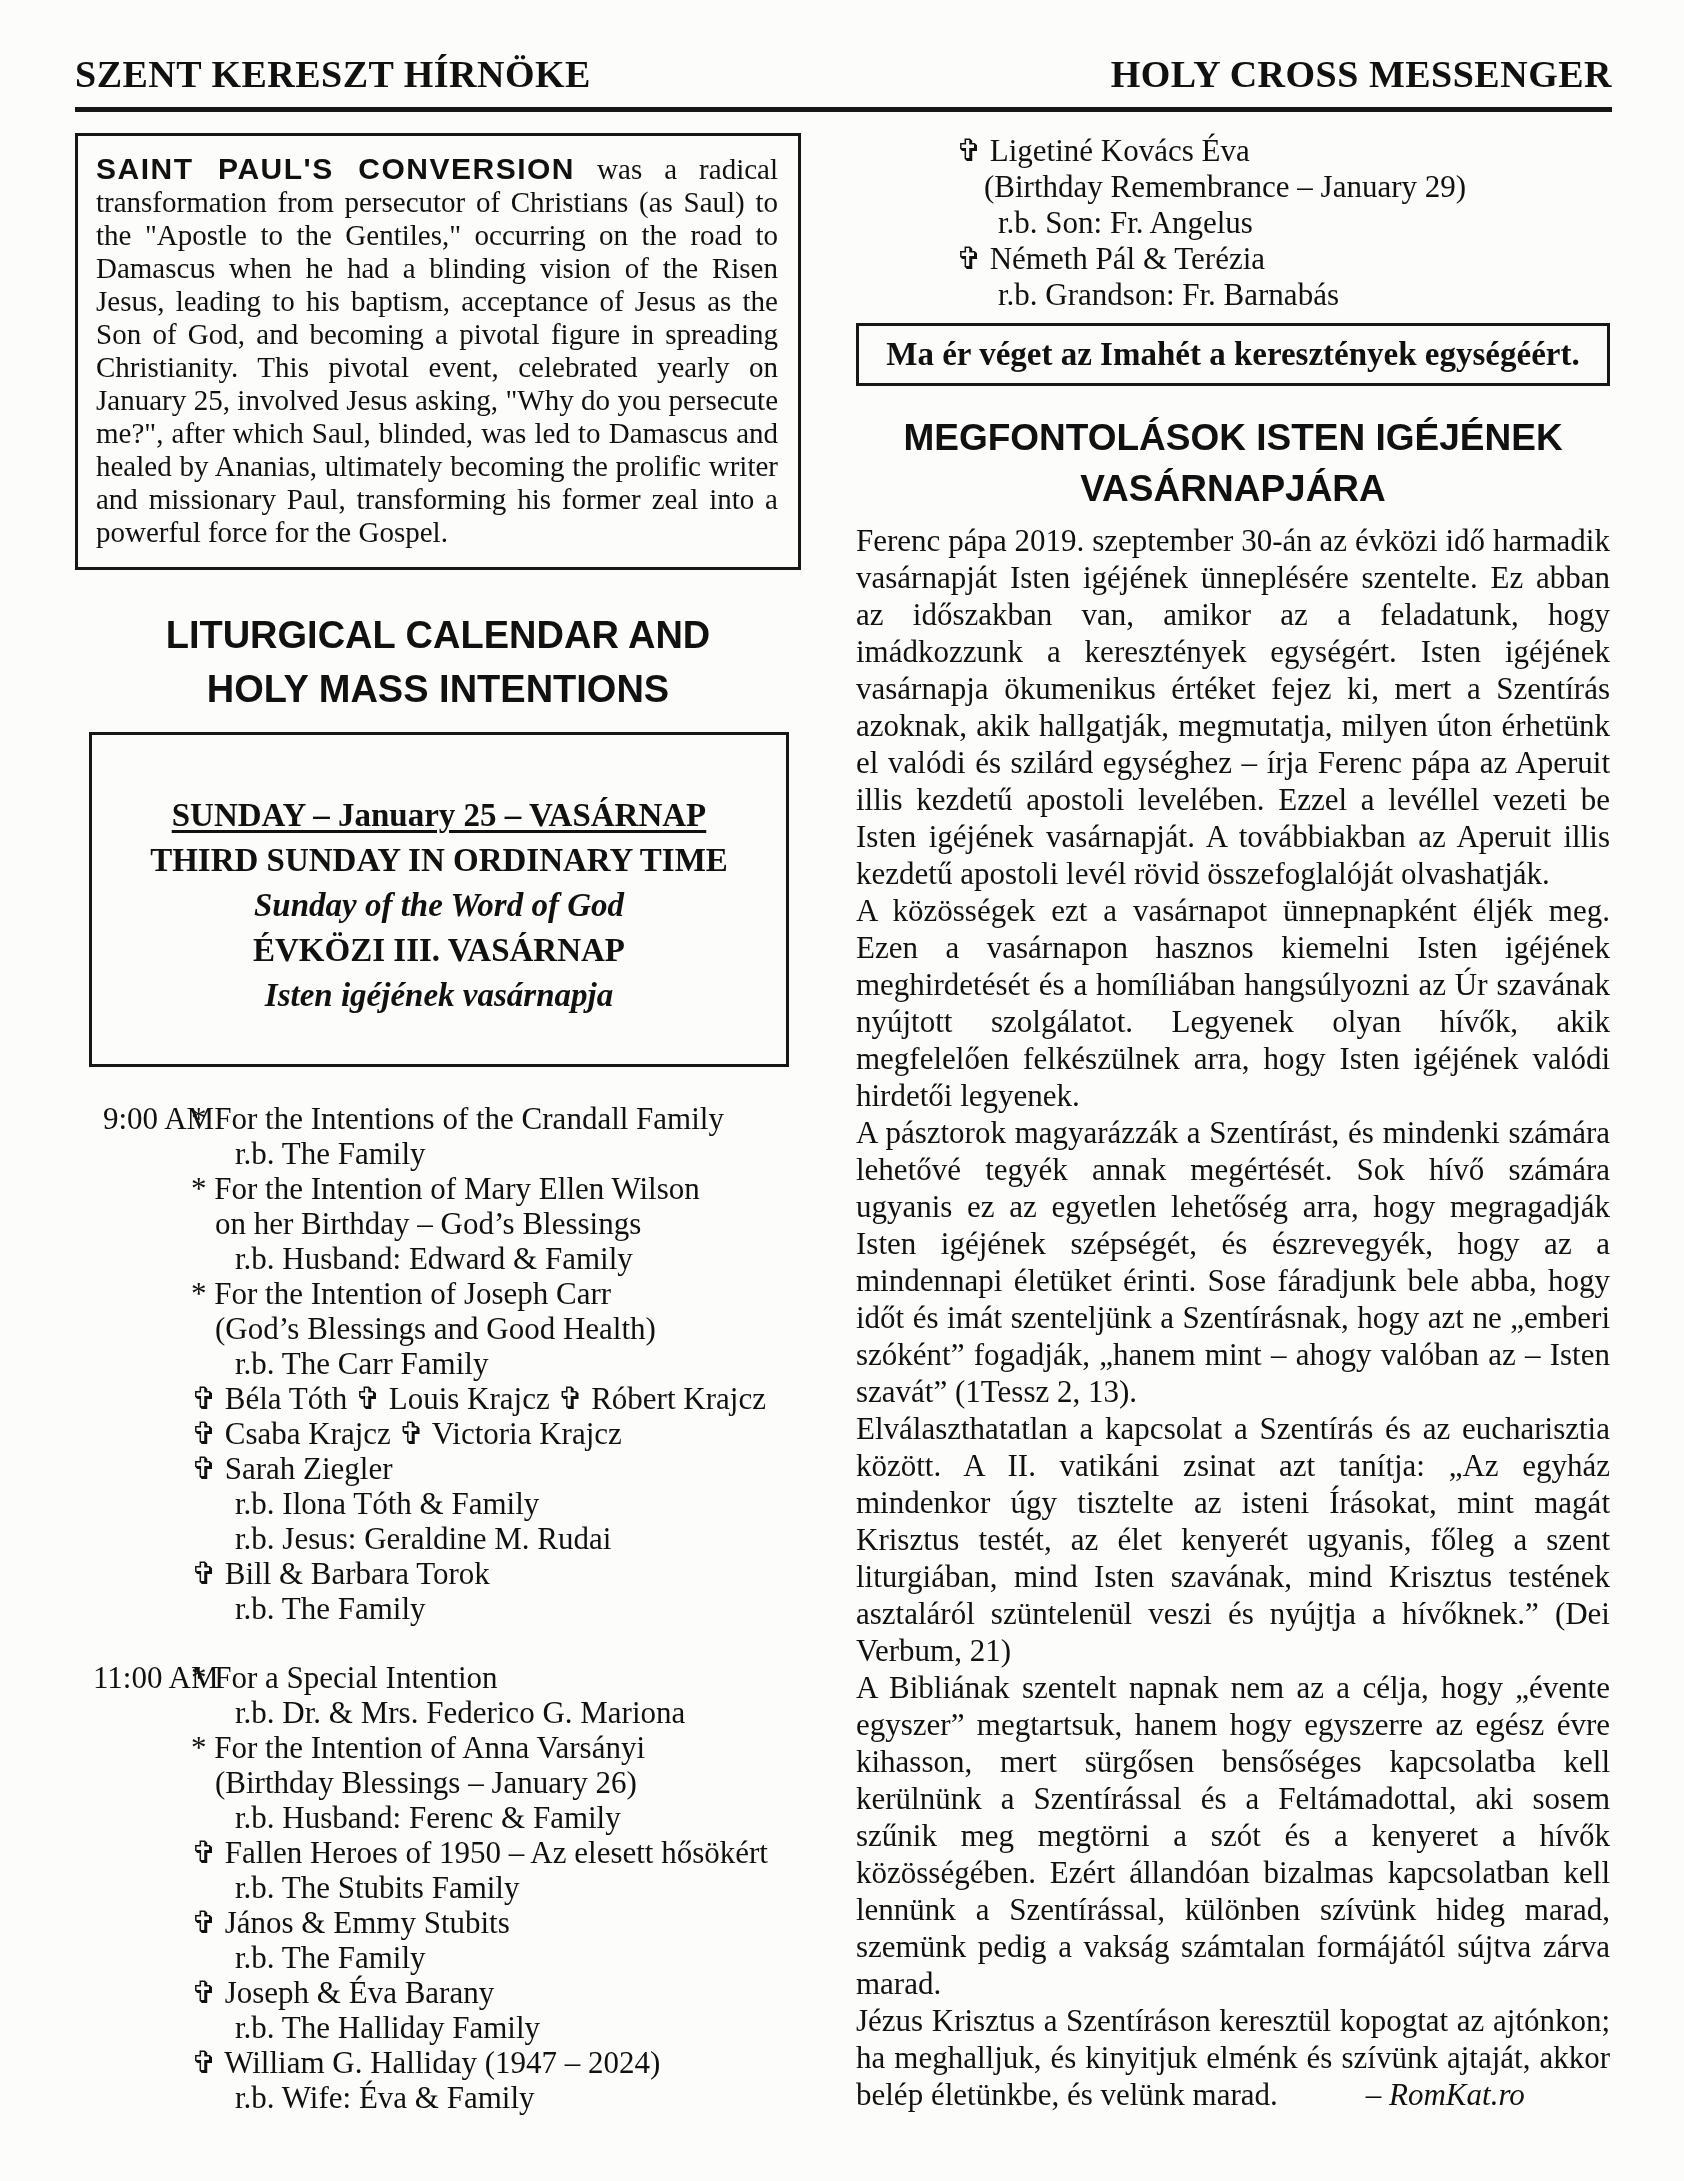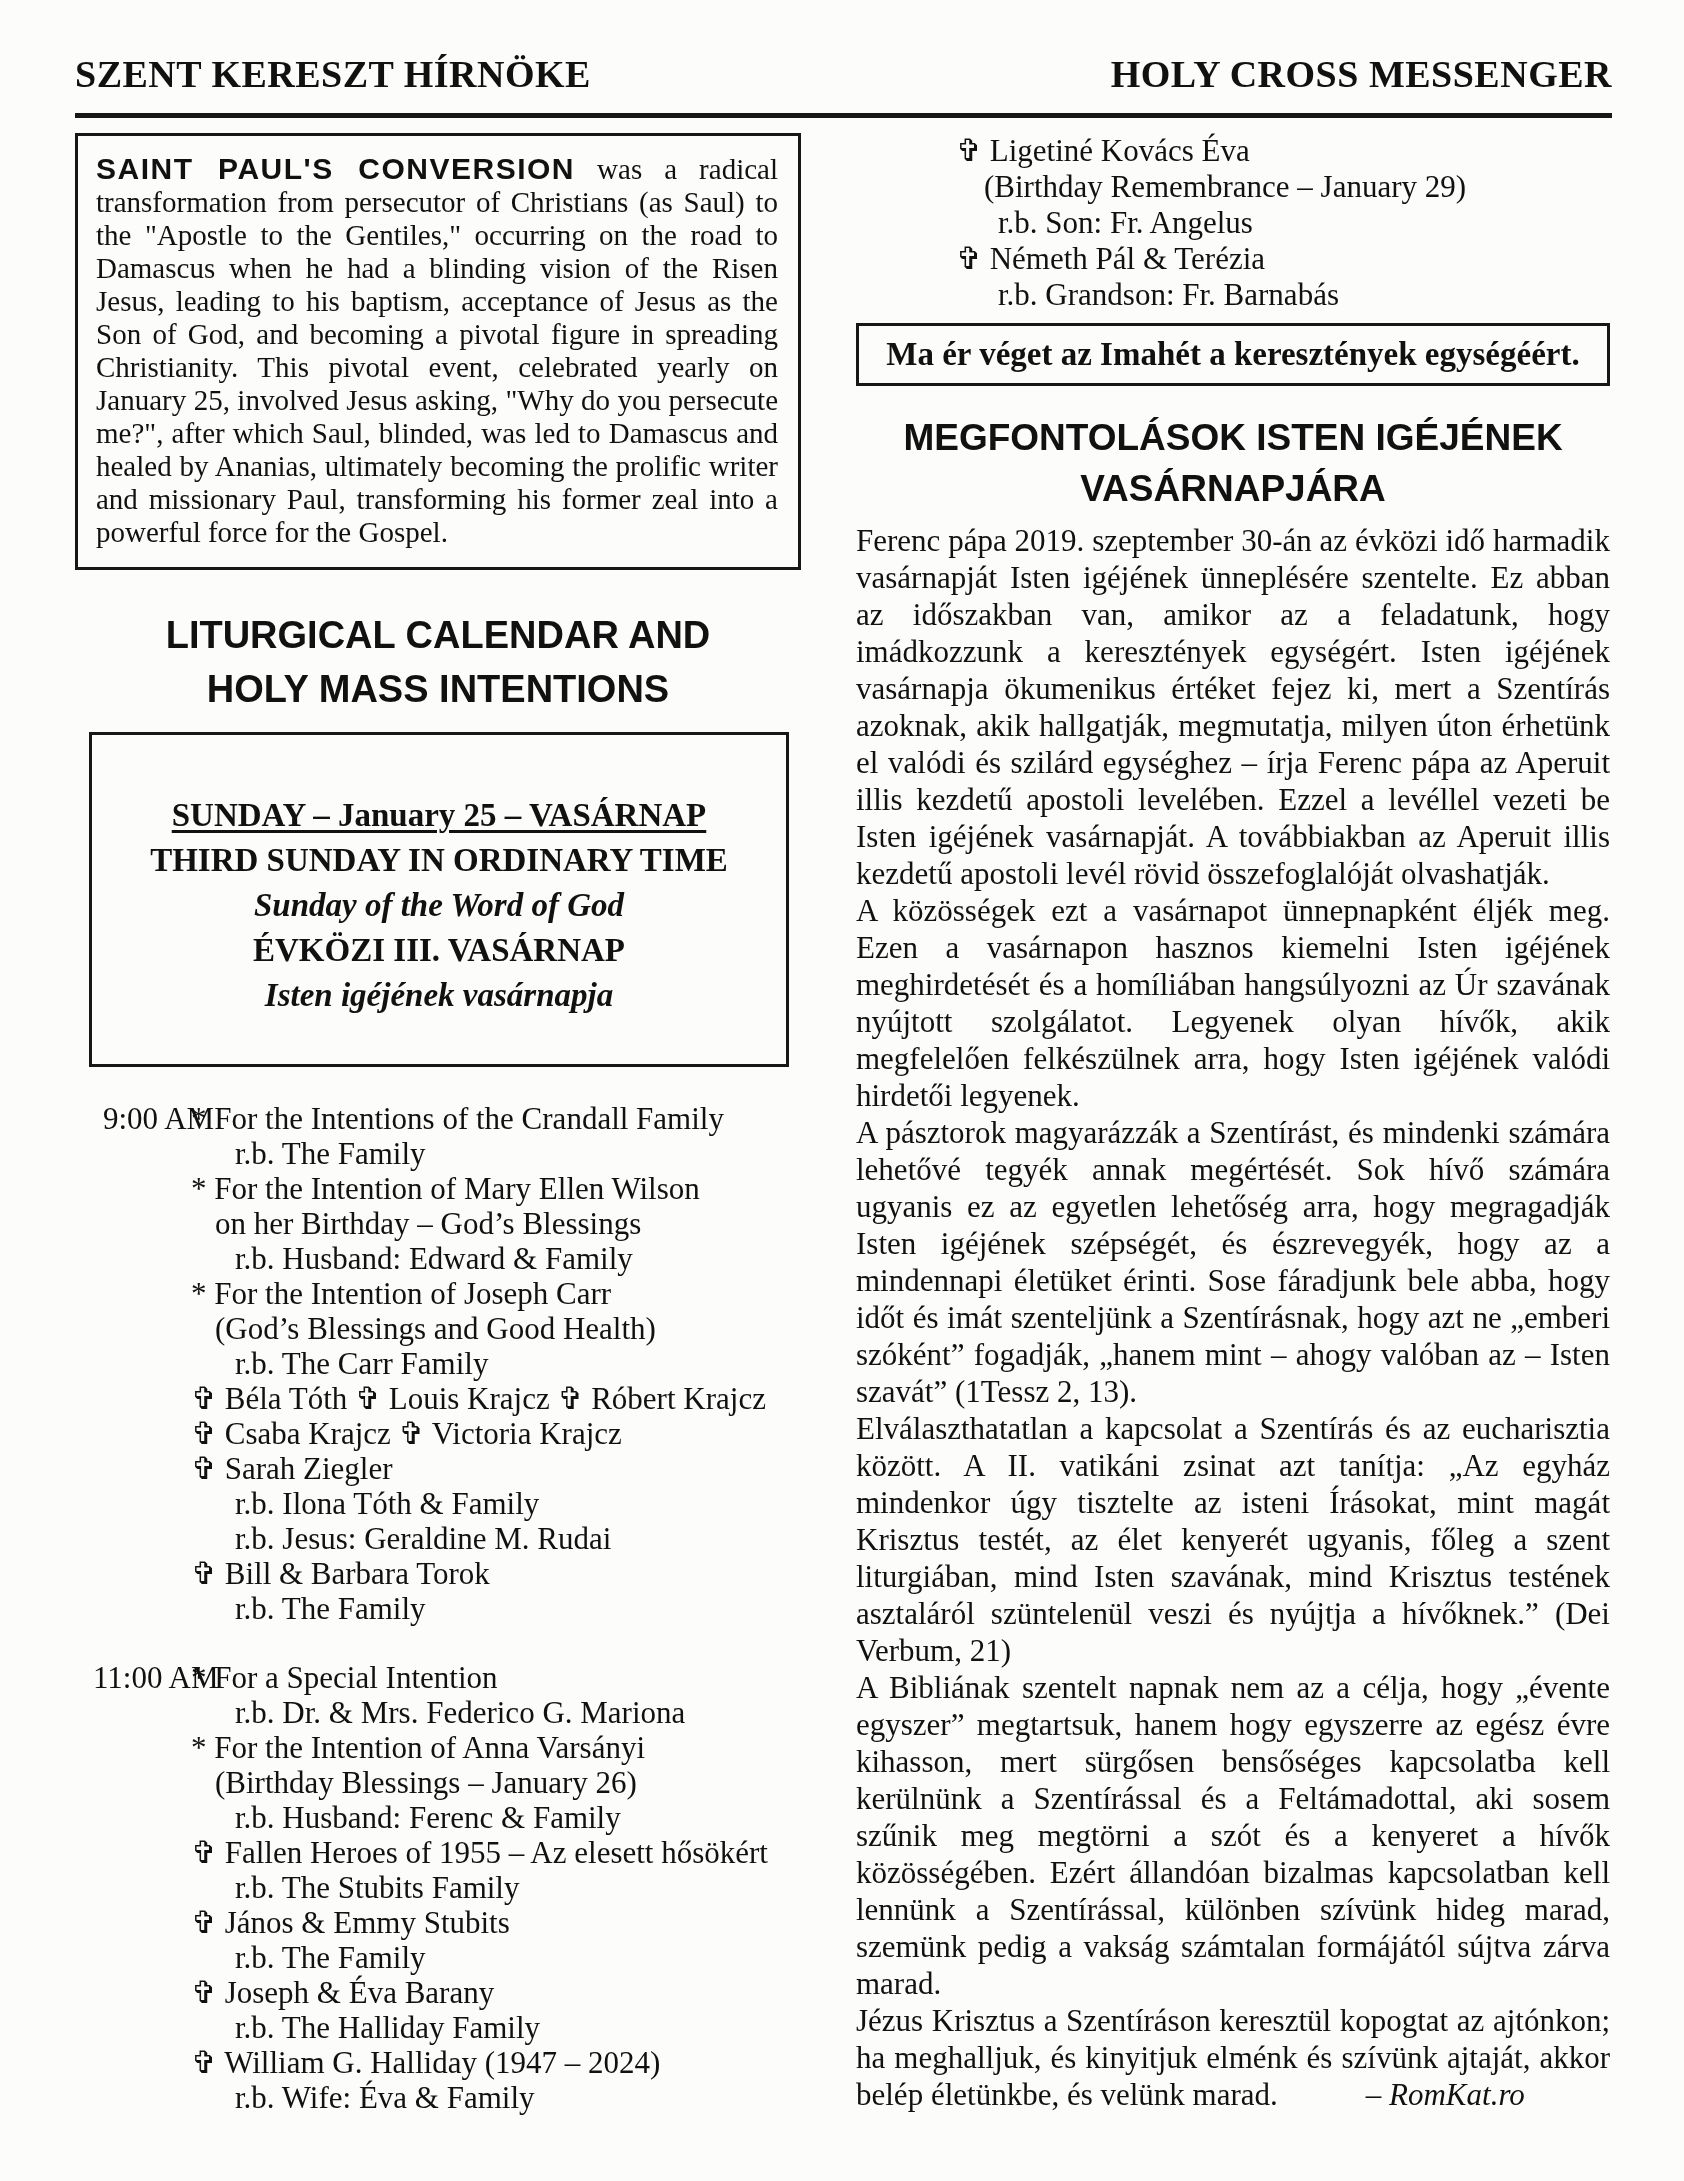--- a/index.html
+++ b/index.html
@@ -1,20 +1,20 @@
 <!DOCTYPE html>
 <html lang="en"><head>
 <meta charset="utf-8">
 <style>
   html,body{margin:0;padding:0;background:#d9d9d9;}
   .page{position:relative;width:1685px;height:2181px;background:#fcfcfb;color:#111;
         font-family:"Liberation Serif","DejaVu Serif",serif;overflow:hidden;}
   
   .masthead{position:absolute;top:52px;left:75px;right:73px;display:flex;}
-  .mast-half{width:50%;border-bottom:5px solid #171717;padding-bottom:17px;
+  .mast-half{width:50%;border-bottom:5px solid #171717;padding-bottom:11px;
              font-weight:bold;font-size:38px;line-height:44px;letter-spacing:0.5px;}
   .mast-left{text-align:left;}
   .mast-right{text-align:right;}
   
   .col-left{position:absolute;left:75px;top:103px;width:726px;}
   .col-right{position:absolute;left:856px;top:103px;width:754px;}
   
   .sp-box{margin-top:30px;border:3px solid #171717;padding:16px 20px 18px 18px;}
   .sp-text{margin:0;font-size:29px;line-height:33px;text-align:justify;}
   .sp-lead{font-family:"Liberation Sans","DejaVu Sans",sans-serif;font-weight:bold;
@@ -102,21 +102,21 @@
           </div>
         </div>
         <div class="iblock late">
           <span class="itime">11:00 AM</span>
           <div class="ilines">
             <div class="iline">* For a Special Intention</div>
             <div class="iline ind3">r.b. Dr. &amp; Mrs. Federico G. Mariona</div>
             <div class="iline">* For the Intention of Anna Varsányi</div>
             <div class="iline ind2">(Birthday Blessings – January 26)</div>
             <div class="iline ind3">r.b. Husband: Ferenc &amp; Family</div>
-            <div class="iline">✞ Fallen Heroes of 1955 – Az elesett hősökért</div>
+            <div class="iline">✞ Fallen Heroes of 1950 – Az elesett hősökért</div>
             <div class="iline ind3">r.b. The Stubits Family</div>
             <div class="iline">✞ János &amp; Emmy Stubits</div>
             <div class="iline ind3">r.b. The Family</div>
             <div class="iline">✞ Joseph &amp; Éva Barany</div>
             <div class="iline ind3">r.b. The Halliday Family</div>
             <div class="iline">✞ William G. Halliday (1947 – 2024)</div>
             <div class="iline ind3">r.b. Wife: Éva &amp; Family</div>
           </div>
         </div>
       </div>

